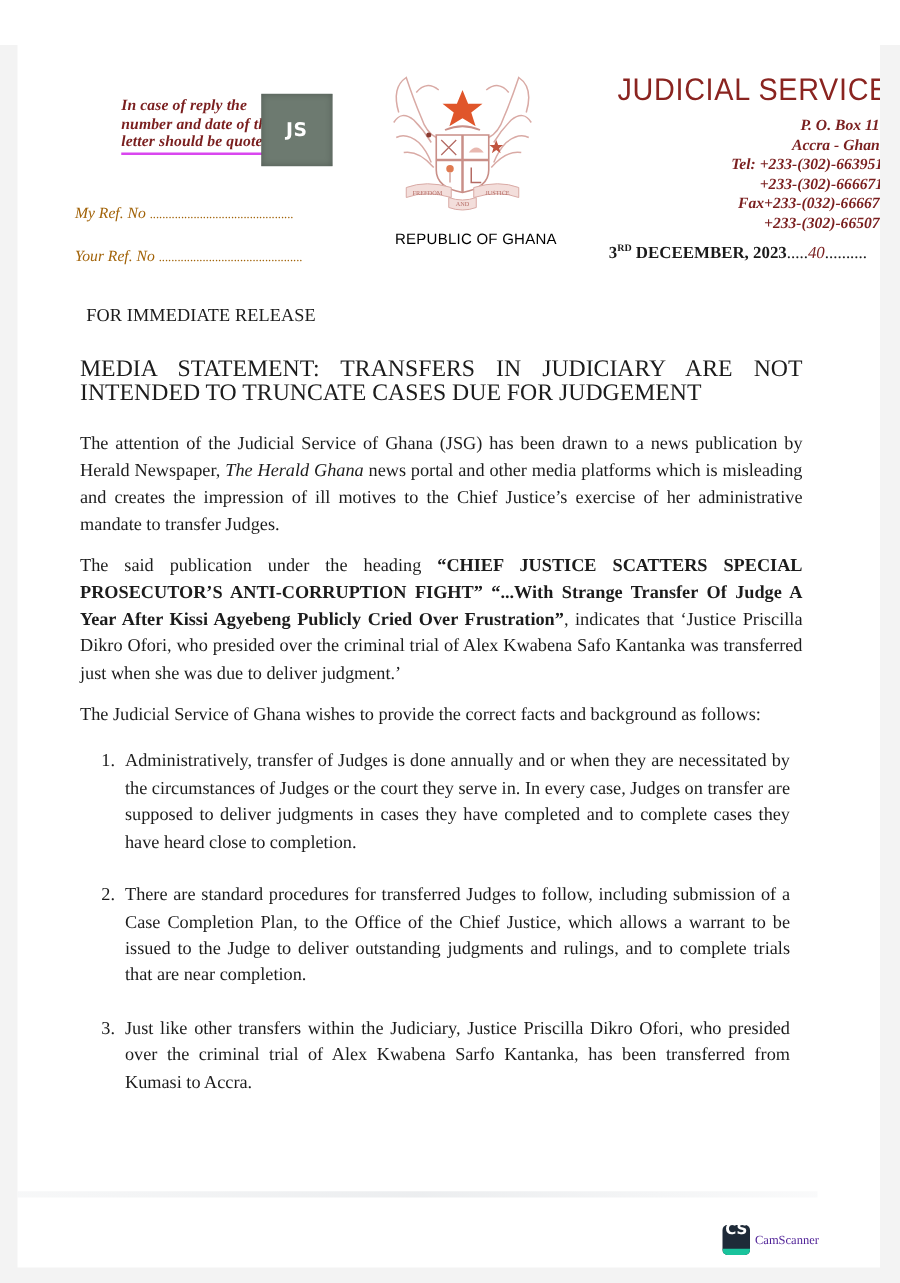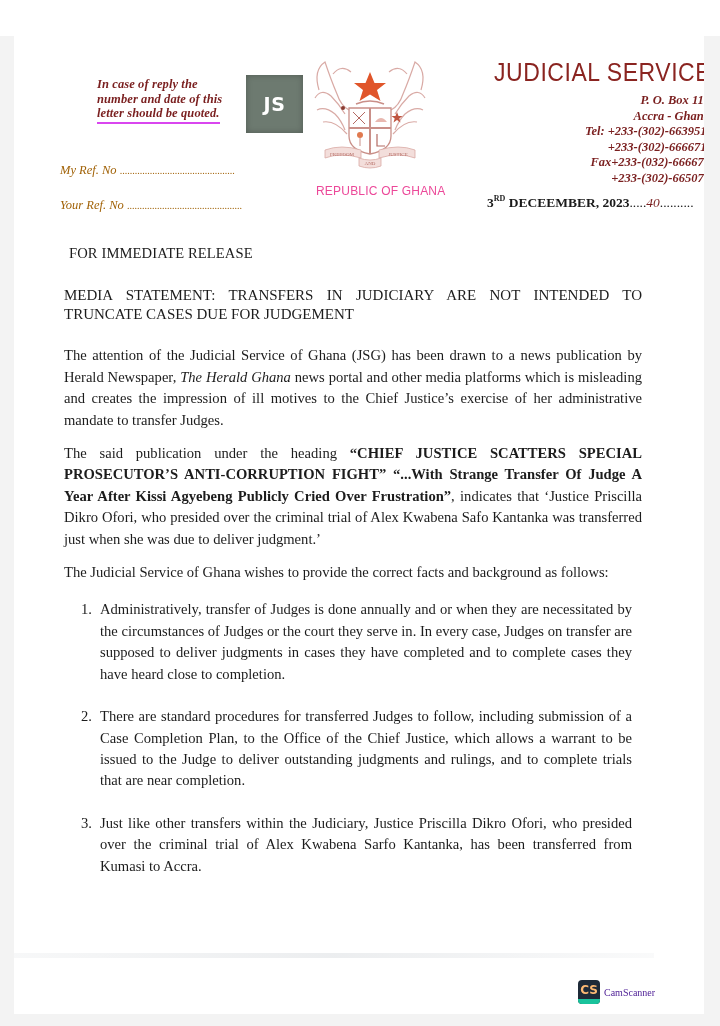--- a/index.html
+++ b/index.html
@@ -16,33 +16,32 @@
     
     .reply-note {
       position: absolute; left: 46px; top: 41px; width: 130px;
       font-style: italic; font-weight: bold; color: #7a1f1f;
       font-size: 12.5px; line-height: 14.5px; letter-spacing: 0.1px; margin-left: 37px;
     }
     .reply-note .ul { border-bottom: 2px solid #d946ef; padding-bottom: 1px; display: inline-block; }
     .js-logo {
       position: absolute; left: 195px; top: 39px; width: 57px; height: 58px;
       background: #6d7a70; color: #ffffff; font-family: "DejaVu Sans", sans-serif;
-      font-weight: bold; font-size: 19px; display: flex; align-items: center; justify-content: center;
+      font-weight: bold; font-size: 15px; display: flex; align-items: center; justify-content: center;
       letter-spacing: 0.5px;
       box-shadow: inset 0 0 6px rgba(0,0,0,0.25);
-      margin-left: 37px;
     }
     .ref-line {
       position: absolute; left: 46px; font-style: italic; color: #a16207;
       font-size: 12.5px; white-space: nowrap;
     }
     .ref-line .dots { letter-spacing: 0px; font-style: normal; font-size: 10px; }
     .crest { position: absolute; left: 297px; top: 14px; width: 118px; height: 120px; }
     .republic {
-      position: absolute; left: 302px; top: 148px; color: #ec4899;
+      position: absolute; left: 302px; top: 148px; color: #000000;
       font-family: "Liberation Sans", sans-serif; font-size: 12px; letter-spacing: 0.2px;
     }
     .js-title {
       position: absolute; left: 480px; top: 22px; color: #8a2420;
       font-family: "Liberation Sans", sans-serif; font-size: 25px; letter-spacing: 0.6px;
       white-space: nowrap; transform: scaleX(0.92); transform-origin: left top;
     }
     .address {
       position: absolute; right: -6px; top: 57px; text-align: right;
       color: #7a1f1f; font-style: italic; font-weight: bold; font-size: 12.5px; line-height: 15.5px;
@@ -54,36 +53,36 @@
     }
     .date-line sup { font-size: 8px; }
     .date-line .dots { font-weight: normal; letter-spacing: 0; }
     .date-line .yr { color: #7a1f1f; font-style: italic; font-weight: normal; }
     
     .content {
       position: absolute; left: 50px; top: 207px; width: 578px;
       color: #1c1c1c; font-size: 14.6px; line-height: 21.4px;
     }
     .release { font-weight: normal; letter-spacing: 0.1px; margin: 0 0 22px 5px; }
-    .headline { margin: 0 0 21px 0; text-align: justify; line-height: 19px; font-size: 15px; }
+    .headline { margin: 0 0 21px 0; text-align: justify; line-height: 19px; font-size: 19px; }
     .para { margin: 0 0 12px 0; text-align: justify; }
     .para b { font-weight: bold; }
     .list { margin: 16px 0 0 0; padding: 0; list-style: none; }
     .list li { display: flex; margin: 0 0 21px 0; }
     .list .num { width: 36px; flex: 0 0 36px; text-align: right; padding-right: 8px; box-sizing: border-box; }
     .list .txt { flex: 1; text-align: justify; padding-right: 10px; }
     .bleed { position: absolute; left: 0; top: 917px; width: 640px; height: 5px;
       background: linear-gradient(90deg, rgba(200,205,210,0.15), rgba(200,205,210,0.35), rgba(200,205,210,0.1)); }
     .camscanner {
       position: absolute; left: 564px; top: 944px; display: flex; align-items: center;
     }
     .cs-badge {
       width: 22px; height: 24px; border-radius: 4px; background: #1e2a38;
-      color: #fdba74; font-family: "DejaVu Sans", sans-serif; font-weight: bold; font-size: 12px;
-      display: flex; align-items: center; justify-content: center; position: relative; overflow: hidden;
+      color: #ffffff; font-family: "DejaVu Sans", sans-serif; font-weight: bold; font-size: 12px;
+      display: flex; justify-content: center; position: relative; overflow: hidden;
     }
     .cs-badge::after { content: ""; position: absolute; left: 0; bottom: 0; width: 100%; height: 5px; background: #19c39c; }
     .cs-label { margin-left: 4px; font-size: 10px; color: #4c1d95; font-family: "Liberation Serif", serif; }
   </style>
 </head>
 <body>
 
 <div class="topstrip"></div>
 
 <div class="page">

